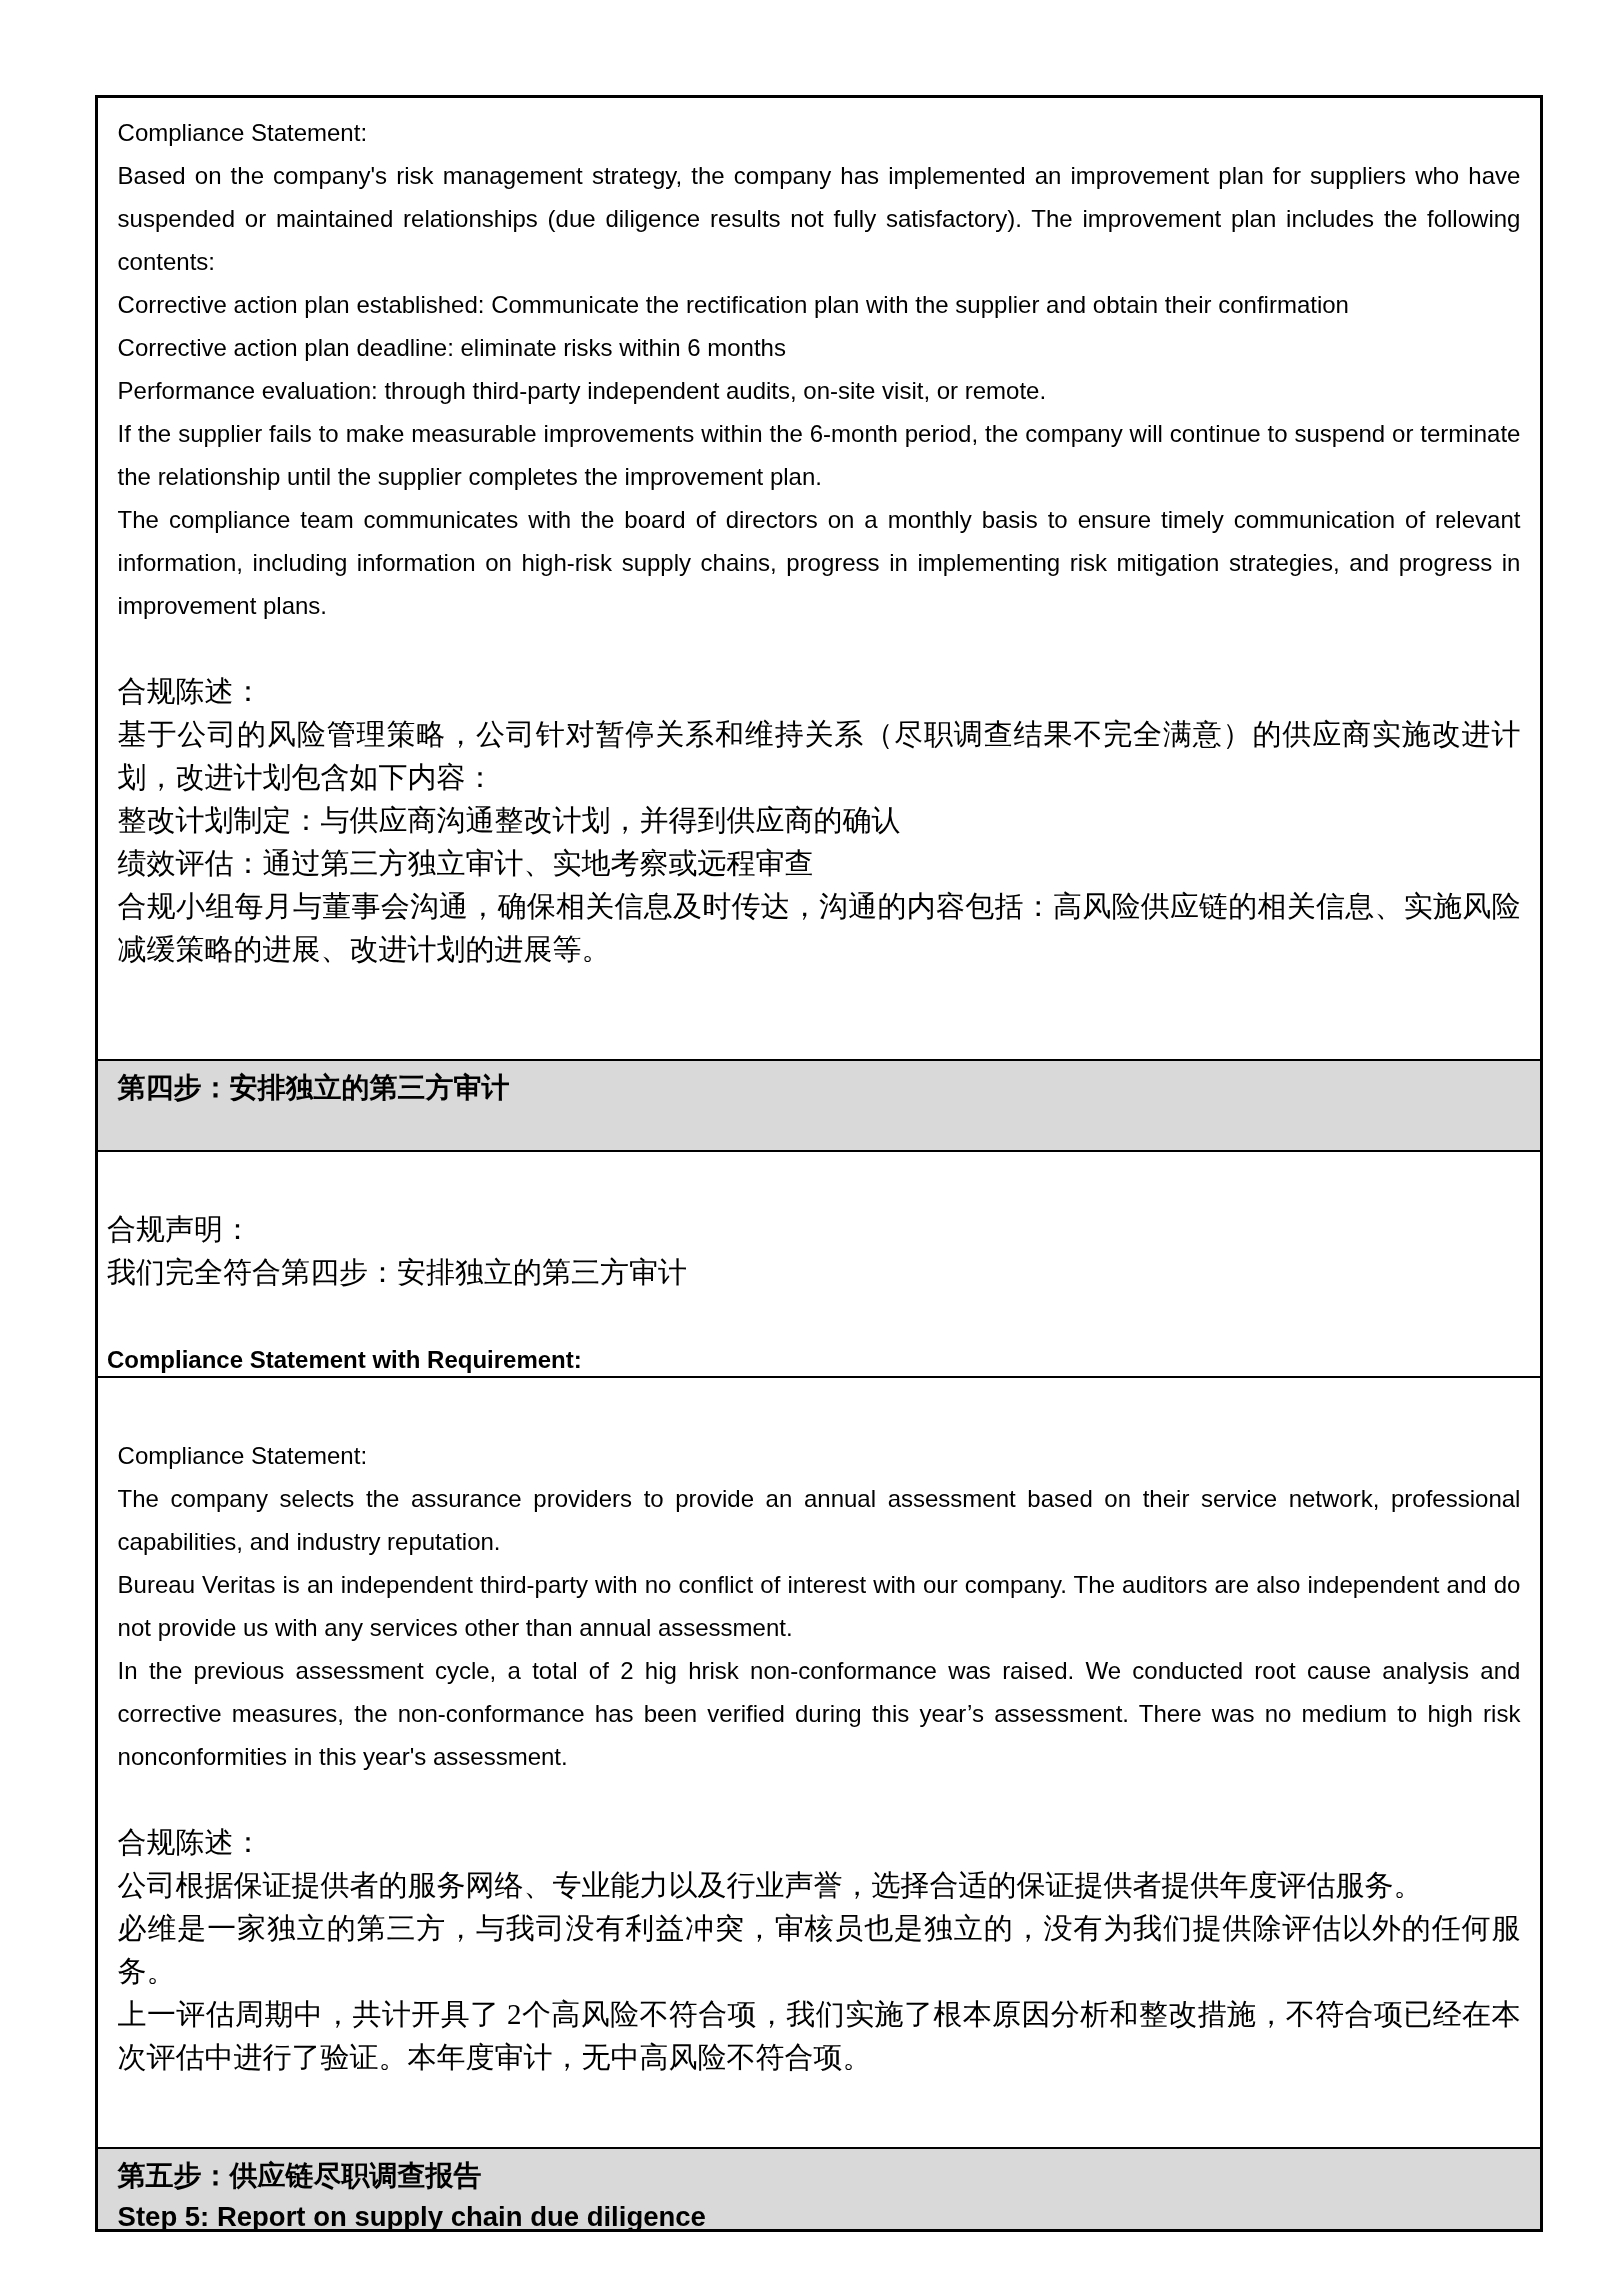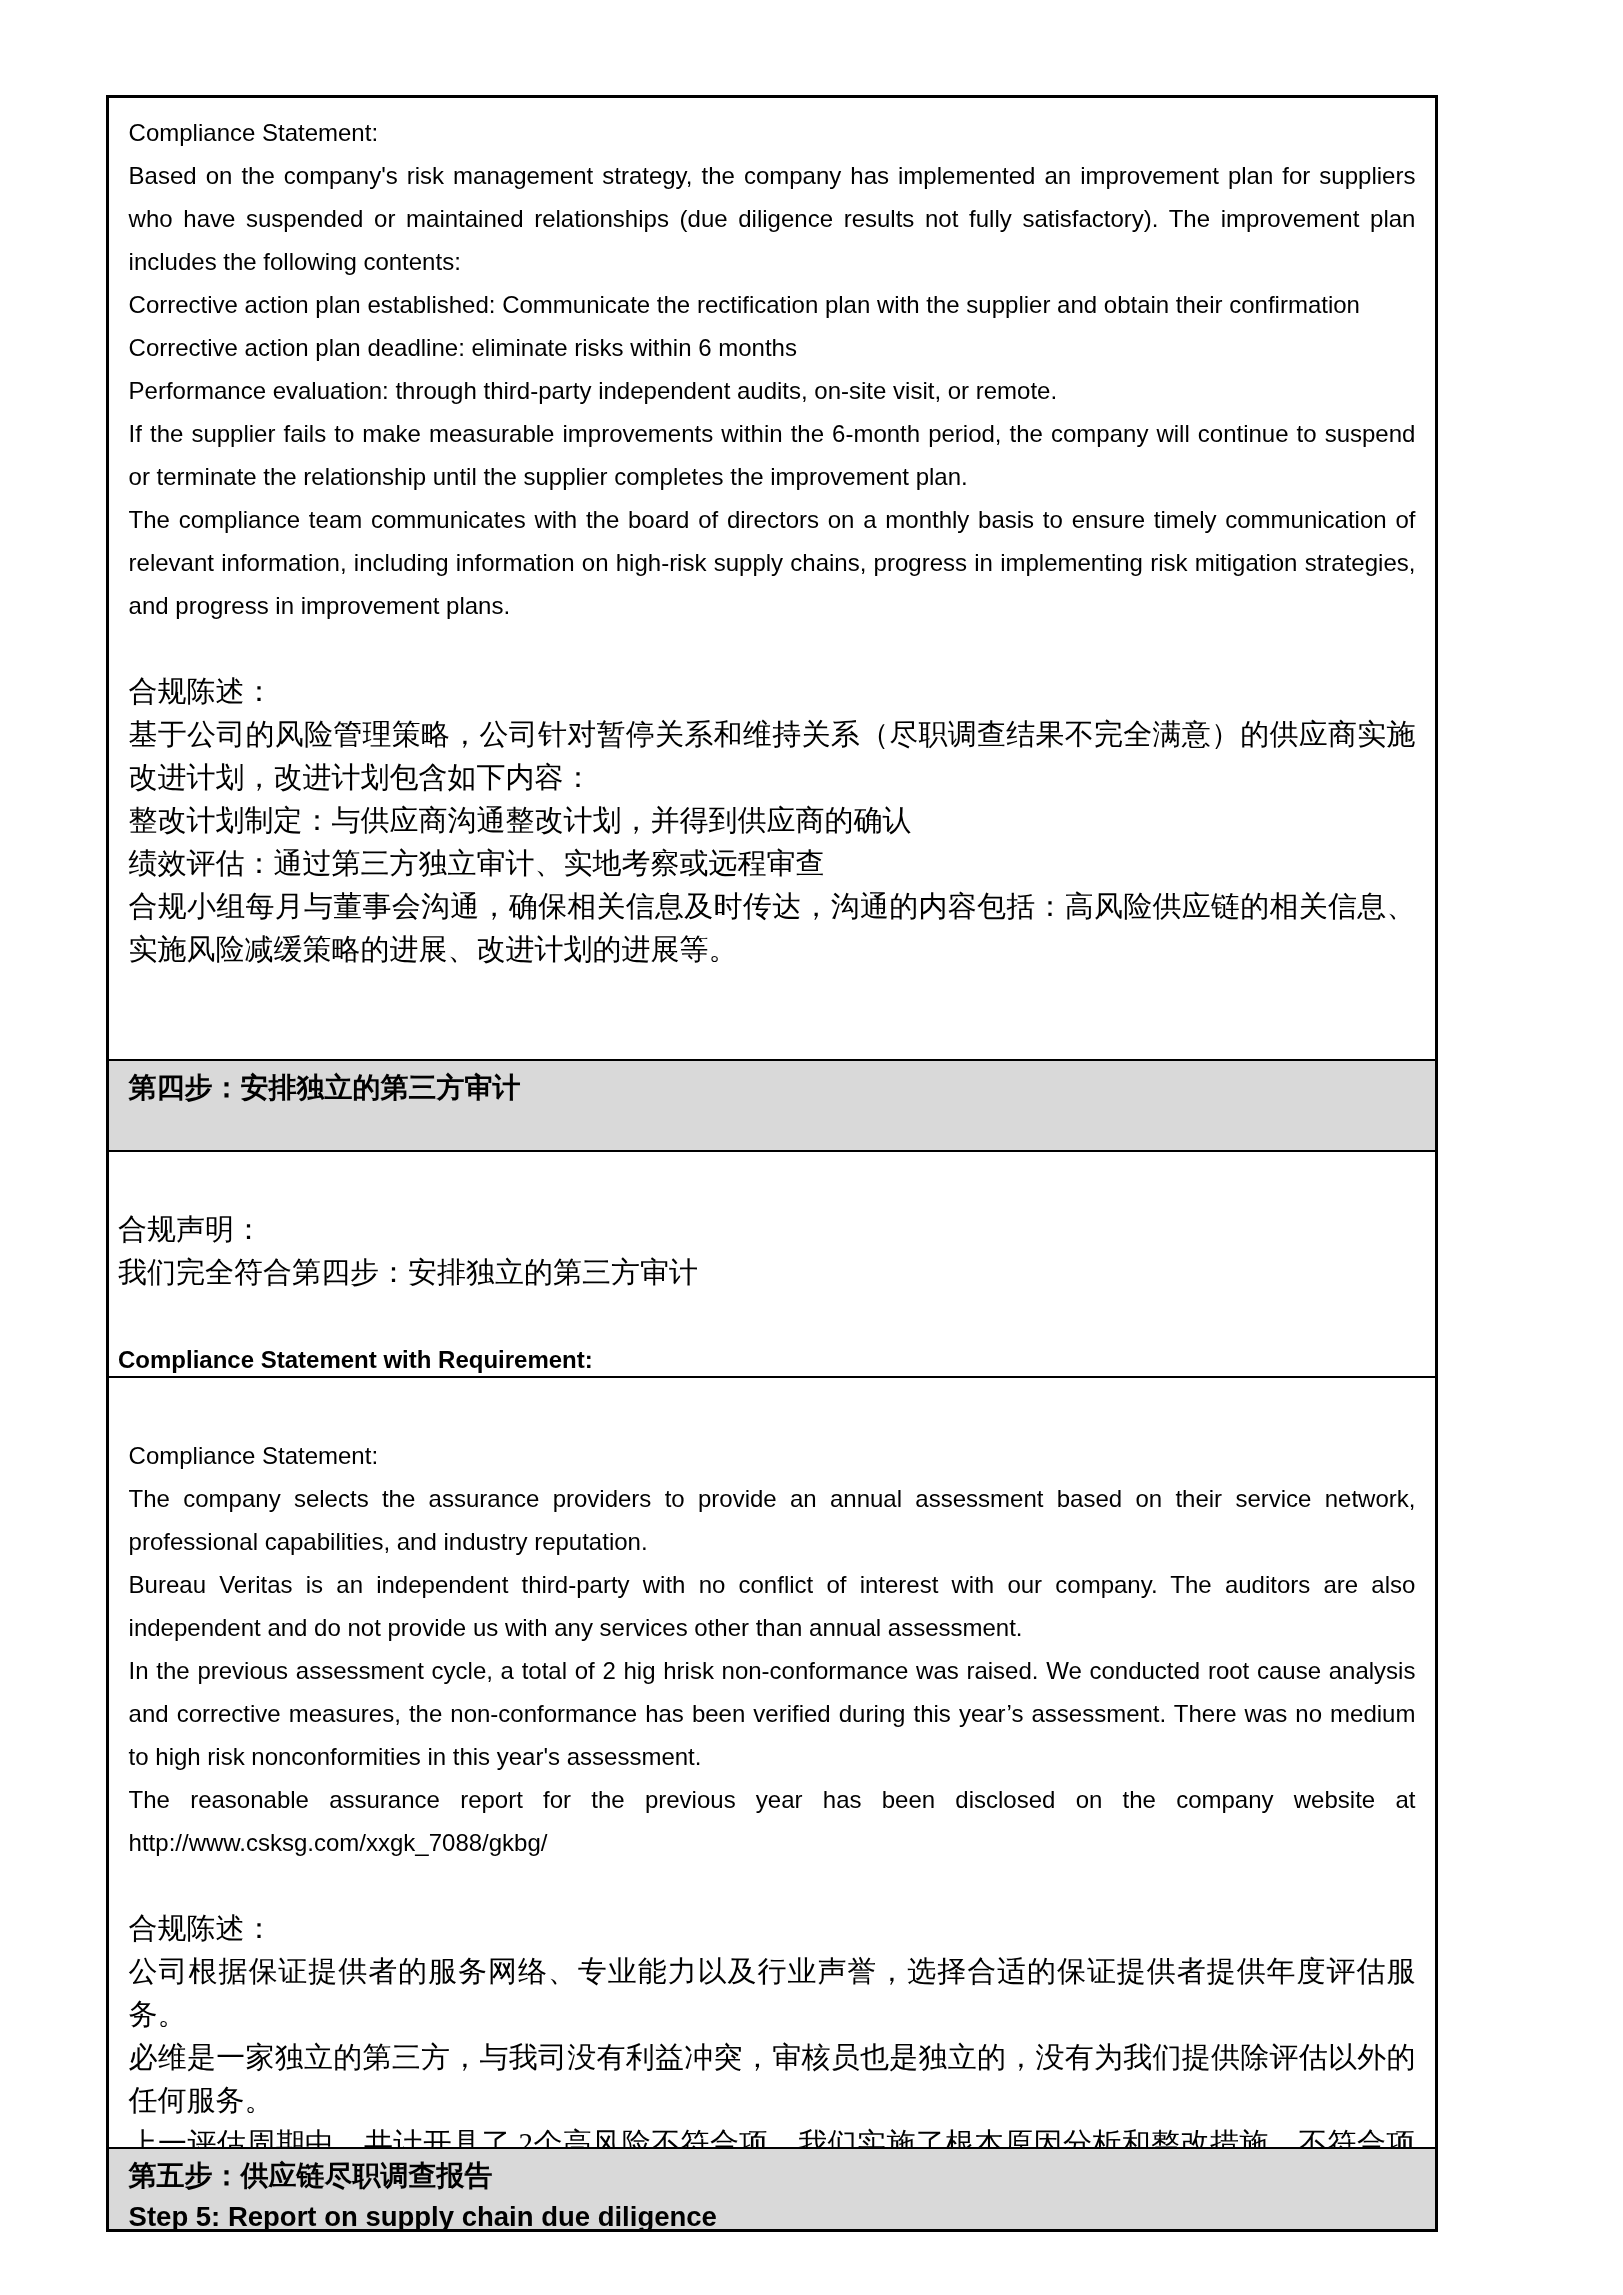--- a/index.html
+++ b/index.html
@@ -10,23 +10,23 @@
   body {
     width: 1623px;
     height: 2295px;
     position: relative;
     font-family: "Liberation Sans", sans-serif;
     color: #000000;
     overflow: hidden;
   }
   .doc {
     position: absolute;
-    left: 106px;
+    left: 95px;
     top: 95px;
-    width: 1332px;
+    width: 1448px;
     border: 3.3px solid #000000;
     box-sizing: border-box;
     background: #be185d;
   }
   .cell {
     box-sizing: border-box;
     padding: 13px 19.6px 0 19.6px;
     overflow: hidden;
     background: #ffffff;
   }
@@ -102,21 +102,20 @@
     <p class="cn">我们完全符合第四步：安排独立的第三方审计</p>
     <p class="en bold">Compliance Statement with Requirement:</p>
   </section>
 
   <section class="cell row4">
     <div class="gap"></div>
     <p class="en">Compliance Statement:</p>
     <p class="en">The company selects the assurance providers to provide an annual assessment based on their service network, professional capabilities, and industry reputation.</p>
     <p class="en">Bureau Veritas is an independent third-party with no conflict of interest with our company. The auditors are also independent and do not provide us with any services other than annual assessment.</p>
     <p class="en">In the previous assessment cycle, a total of 2 hig hrisk non-conformance was raised. We conducted root cause analysis and corrective measures, the non-conformance has been verified during this year’s assessment. There was no medium to high risk nonconformities in this year's assessment.</p>
-    <p class="en">The reasonable assurance report for the previous year has been disclosed on the company website at http://www.csksg.com/xxgk_7088/gkbg/</p>
     <div class="gap"></div>
     <p class="cn">合规陈述：</p>
     <p class="cn">公司根据保证提供者的服务网络、专业能力以及行业声誉，选择合适的保证提供者提供年度评估服务。</p>
     <p class="cn">必维是一家独立的第三方，与我司没有利益冲突，审核员也是独立的，没有为我们提供除评估以外的任何服务。</p>
     <p class="cn">上一评估周期中，共计开具了 2个高风险不符合项，我们实施了根本原因分析和整改措施，不符合项已经在本次评估中进行了验证。本年度审计，无中高风险不符合项。</p>
 
   </section>
 
   <section class="gray gray2" style="background:#d9d9d9;">
     <p class="hdr-cn">第五步：供应链尽职调查报告</p>

